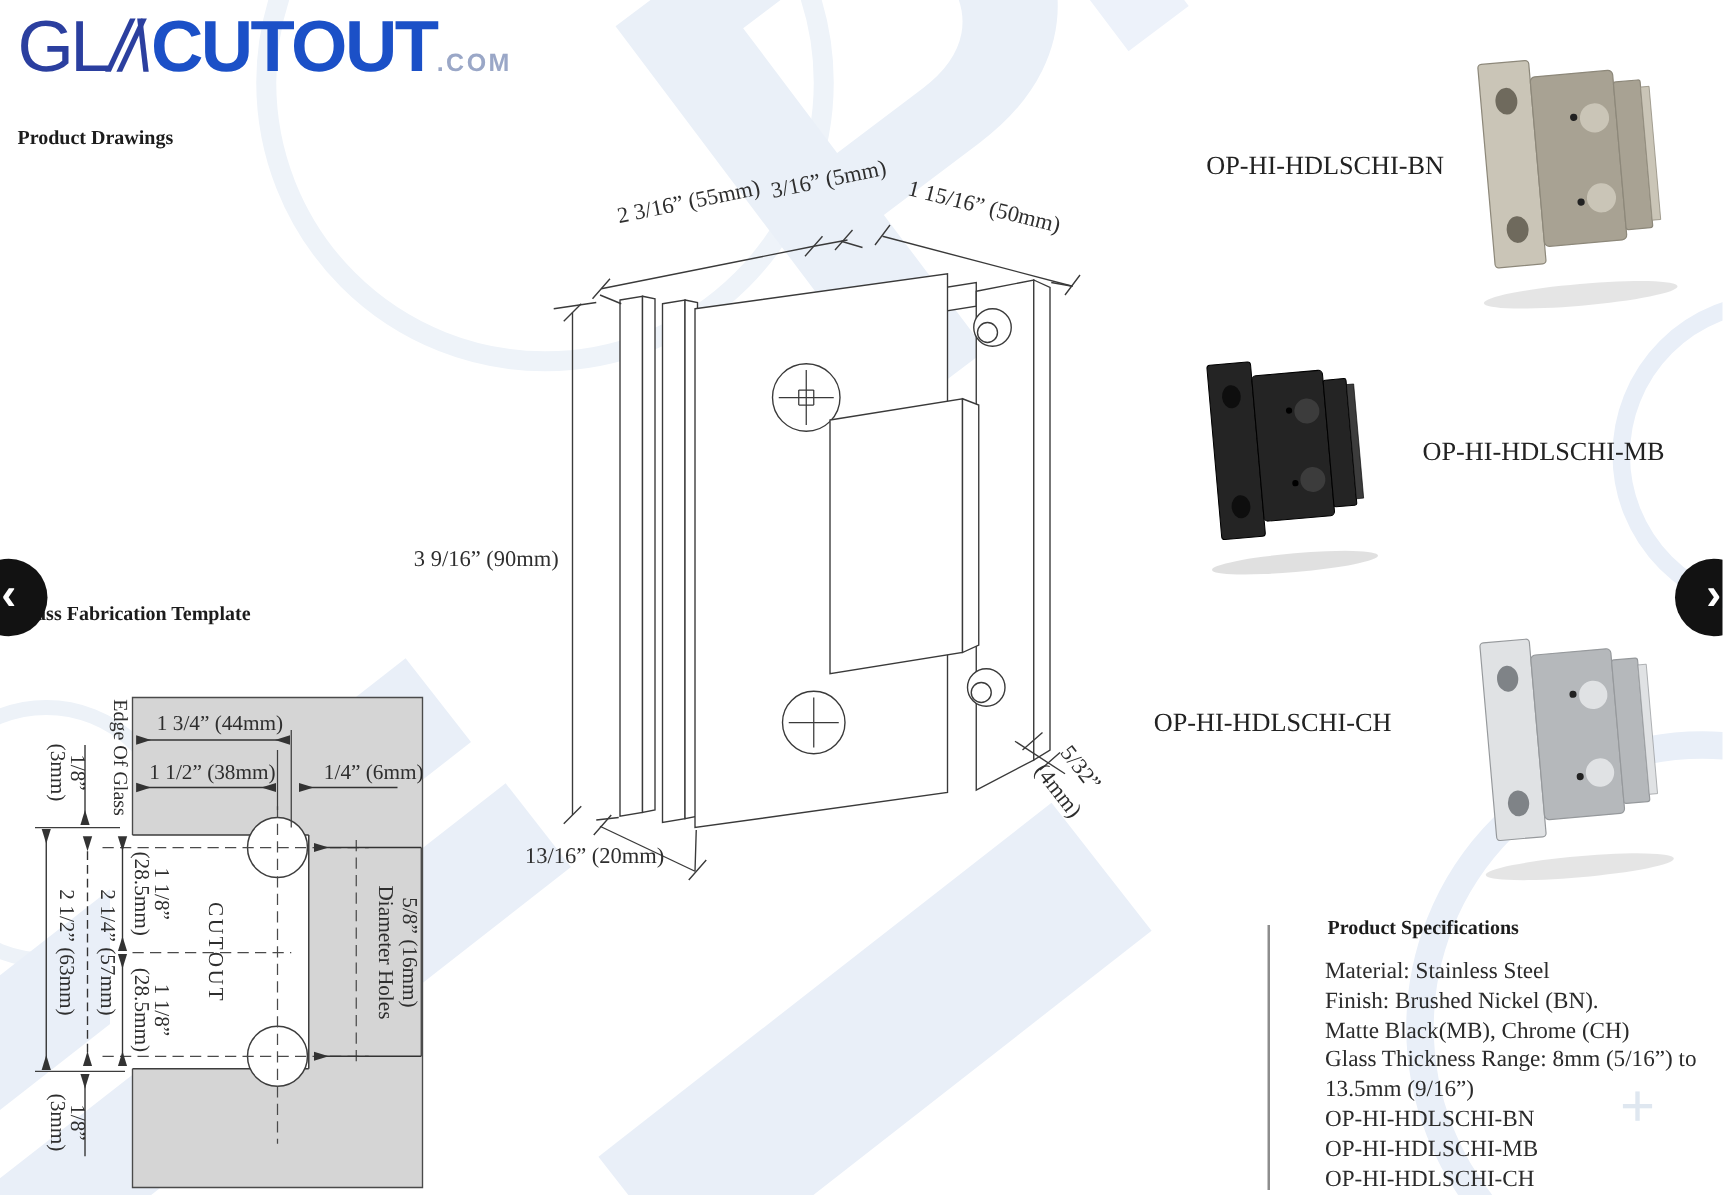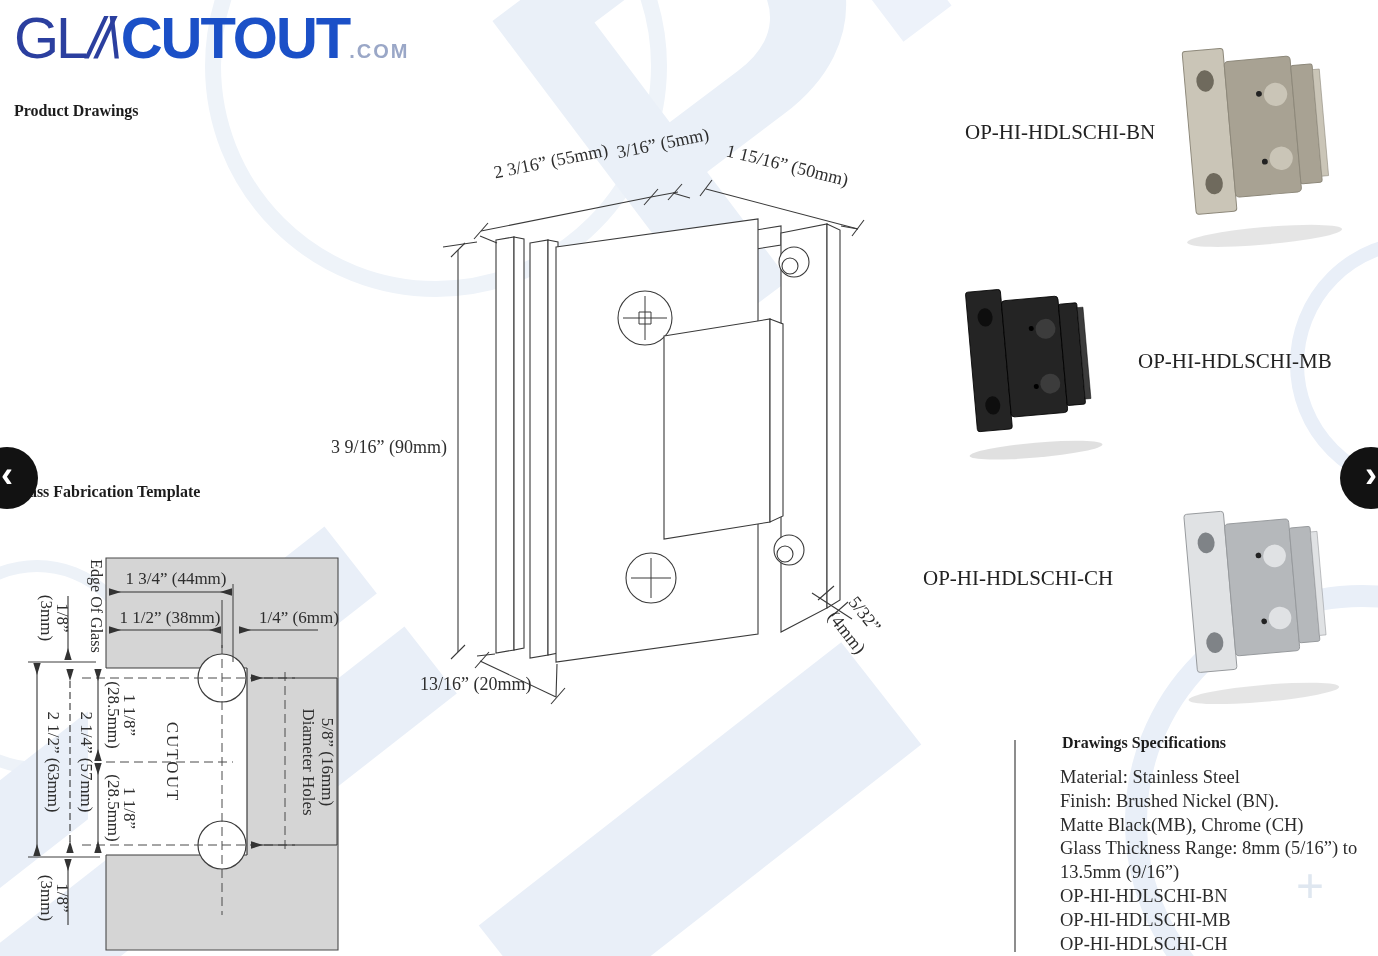--- a/index.html
+++ b/index.html
@@ -229,21 +229,21 @@
     <circle cx="112" cy="148" r="12" fill="#e0e2e4"></circle>
     <circle cx="95" cy="80" r="3" fill="#222"></circle>
     <circle cx="95" cy="150" r="3" fill="#222"></circle>
     <rect x="130" y="54" width="22" height="122" rx="2" stroke="#96999c" fill="#b5b8bb"></rect>
     <rect x="152" y="60" width="7" height="110" stroke="#96999c" stroke-width="0.6" fill="#e0e2e4"></rect>
   </g>
 </svg>
 <div class="abs sku-label" style="left:923px;top:566px;">OP-HI-HDLSCHI-CH</div>
 
 <div class="abs spec-divider" style="left:1014px;top:740px;height:212px;"></div>
-<div class="abs h-serif spec-title">Drawings Specifications</div>
+<div class="abs h-serif spec-title">Product Specifications</div>
 <div class="abs spec-lines">
   <div>Material: Stainless Steel</div>
   <div>Finish: Brushed Nickel (BN).</div>
   <div>Matte Black(MB), Chrome (CH)</div>
   <div>Glass Thickness Range: 8mm (5/16”) to</div>
   <div>13.5mm (9/16”)</div>
   <div>OP-HI-HDLSCHI-BN</div>
   <div>OP-HI-HDLSCHI-MB</div>
   <div>OP-HI-HDLSCHI-CH</div>
 </div>

